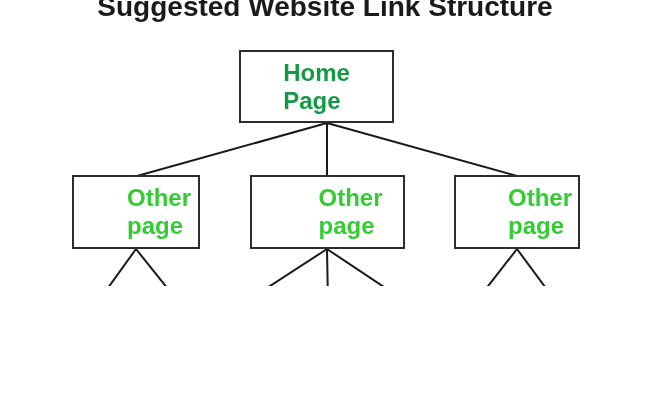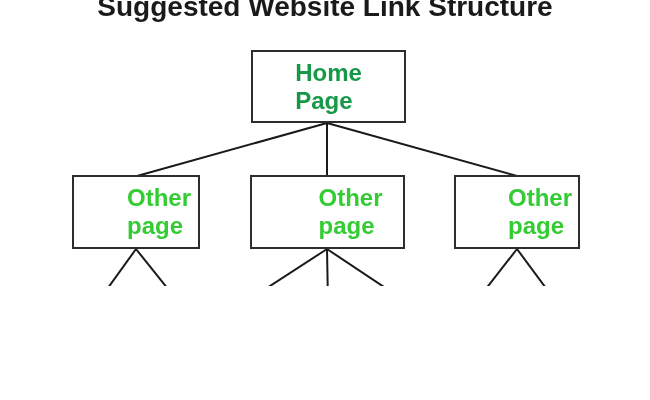--- a/index.html
+++ b/index.html
@@ -43,21 +43,21 @@
     display: flex;
     align-items: center;
     justify-content: center;
   }
   .node .label {
     font-weight: bold;
     font-size: 24px;
     line-height: 28px;
     text-align: left;
   }
-  .home-box { left: 251px; top: 50px; width: 155px; height: 73px; }
+  .home-box { left: 239px; top: 50px; width: 155px; height: 73px; }
   .home-box .label { color: #169947; }
   .other-box .label { color: #33cc33; margin-left: 46px; }
   .other-1 { left: 72px;  top: 175px; width: 128px; height: 74px; }
   .other-2 { left: 250px; top: 175px; width: 155px; height: 74px; }
   .other-3 { left: 454px; top: 175px; width: 126px; height: 74px; }
   .leaf { position: absolute; top: 298px; height: 52px; width: 52px;
           box-sizing: border-box; border: 2px solid #2d2d2d; background: #ffffff; }
   .leaf-1 { left: 74px;  width: 53px; }
   .leaf-2 { left: 150px; width: 52px; }
   .leaf-3 { left: 224px; width: 53px; }

